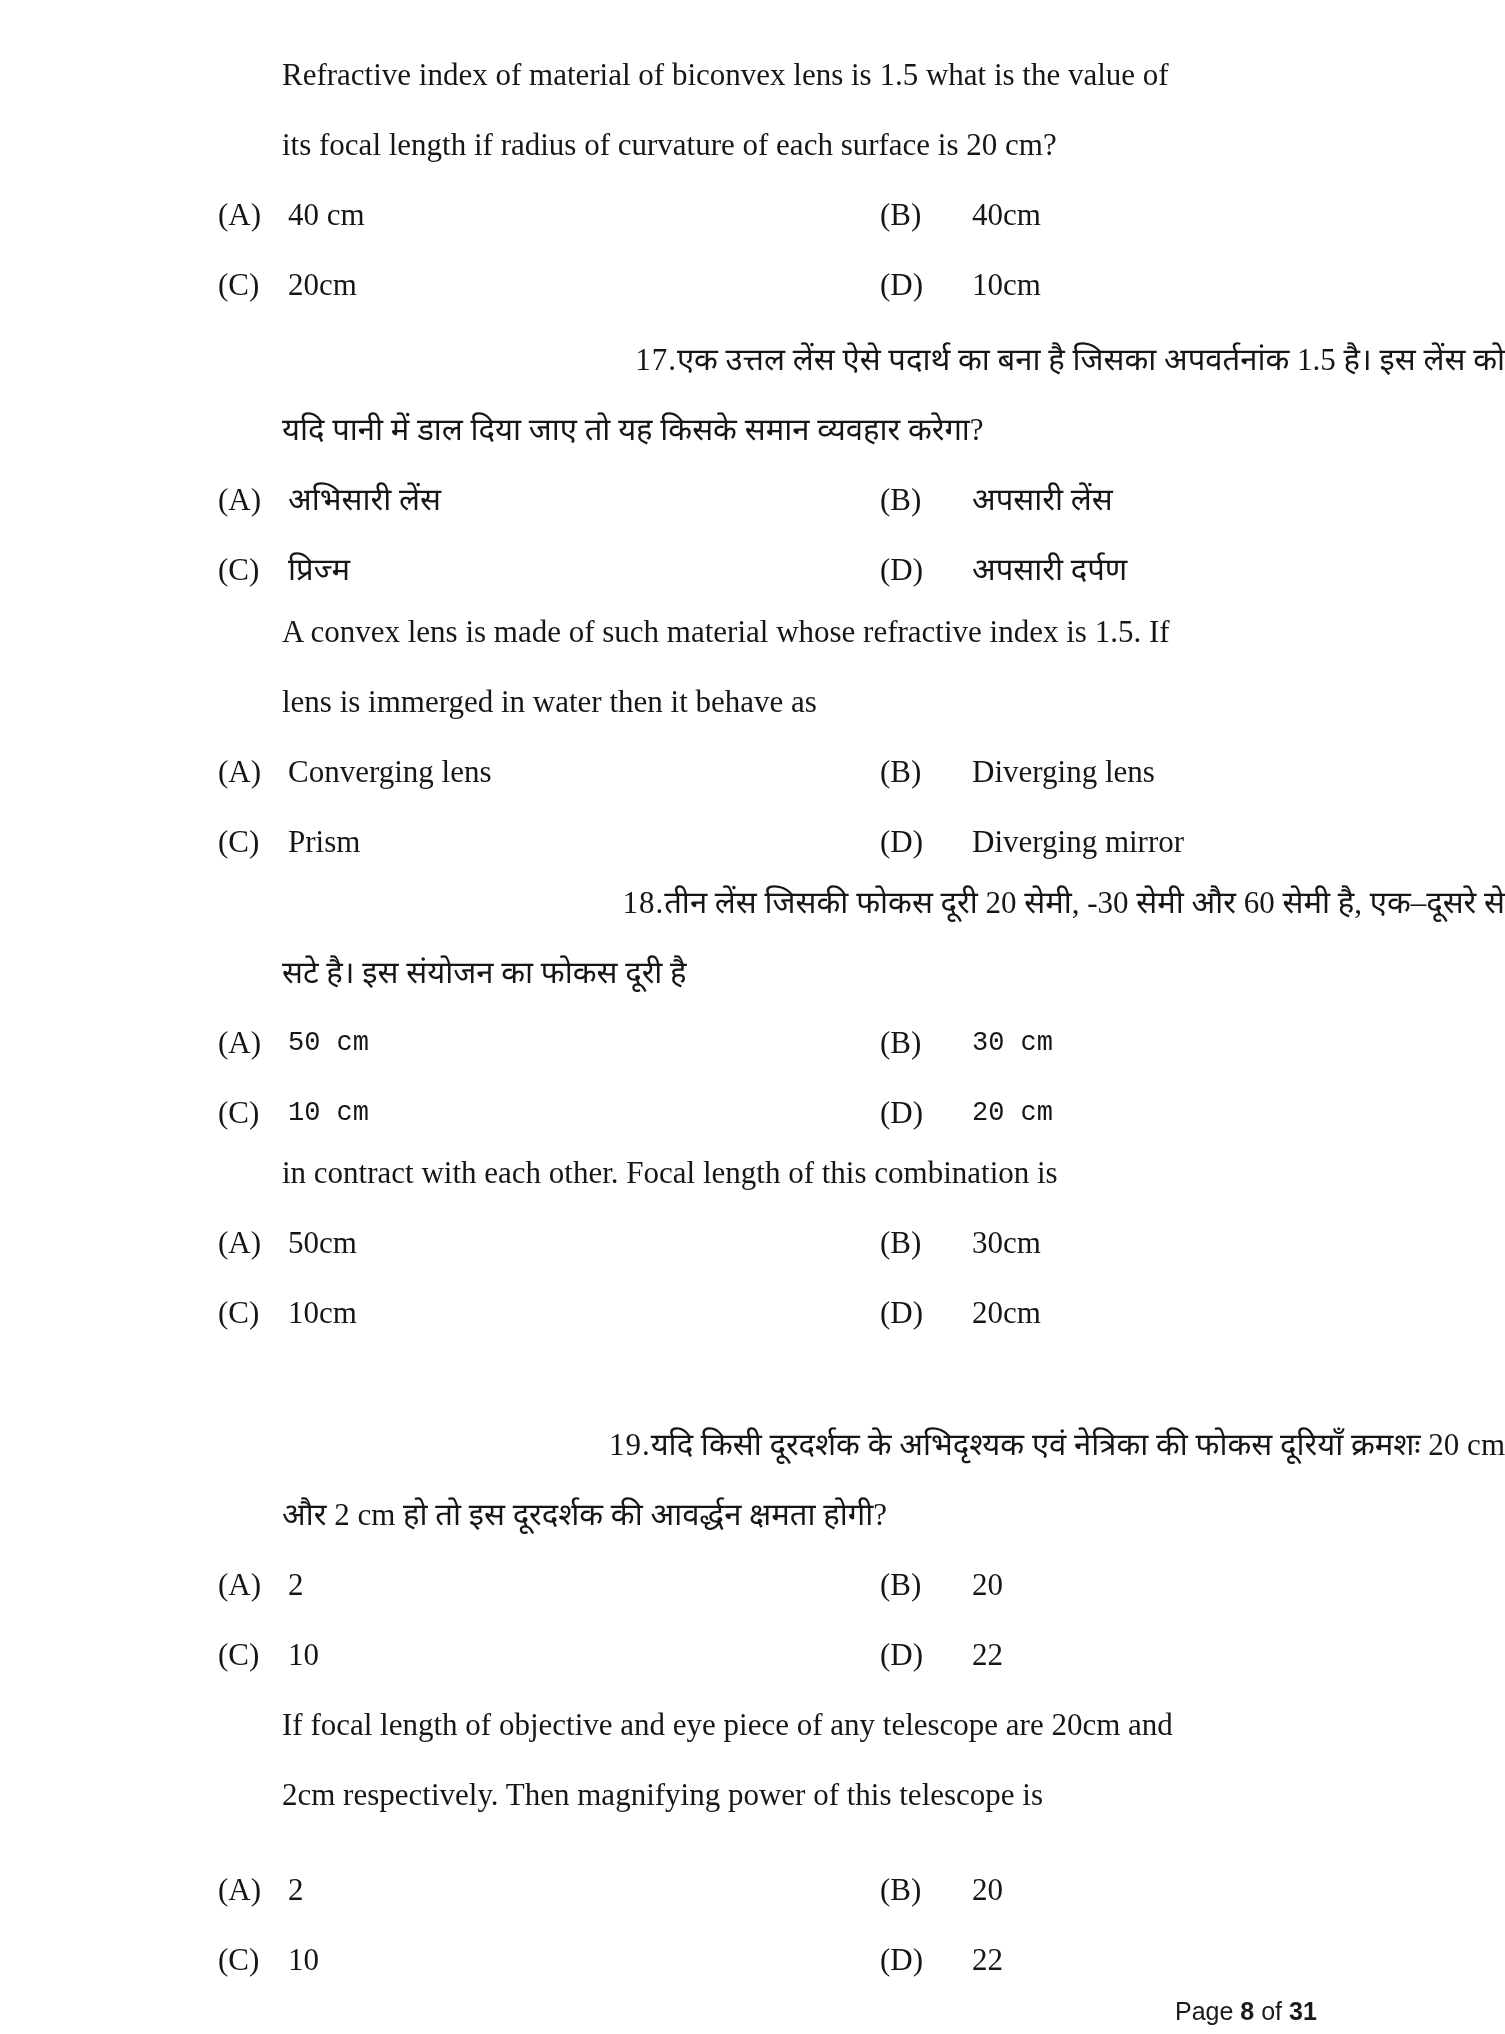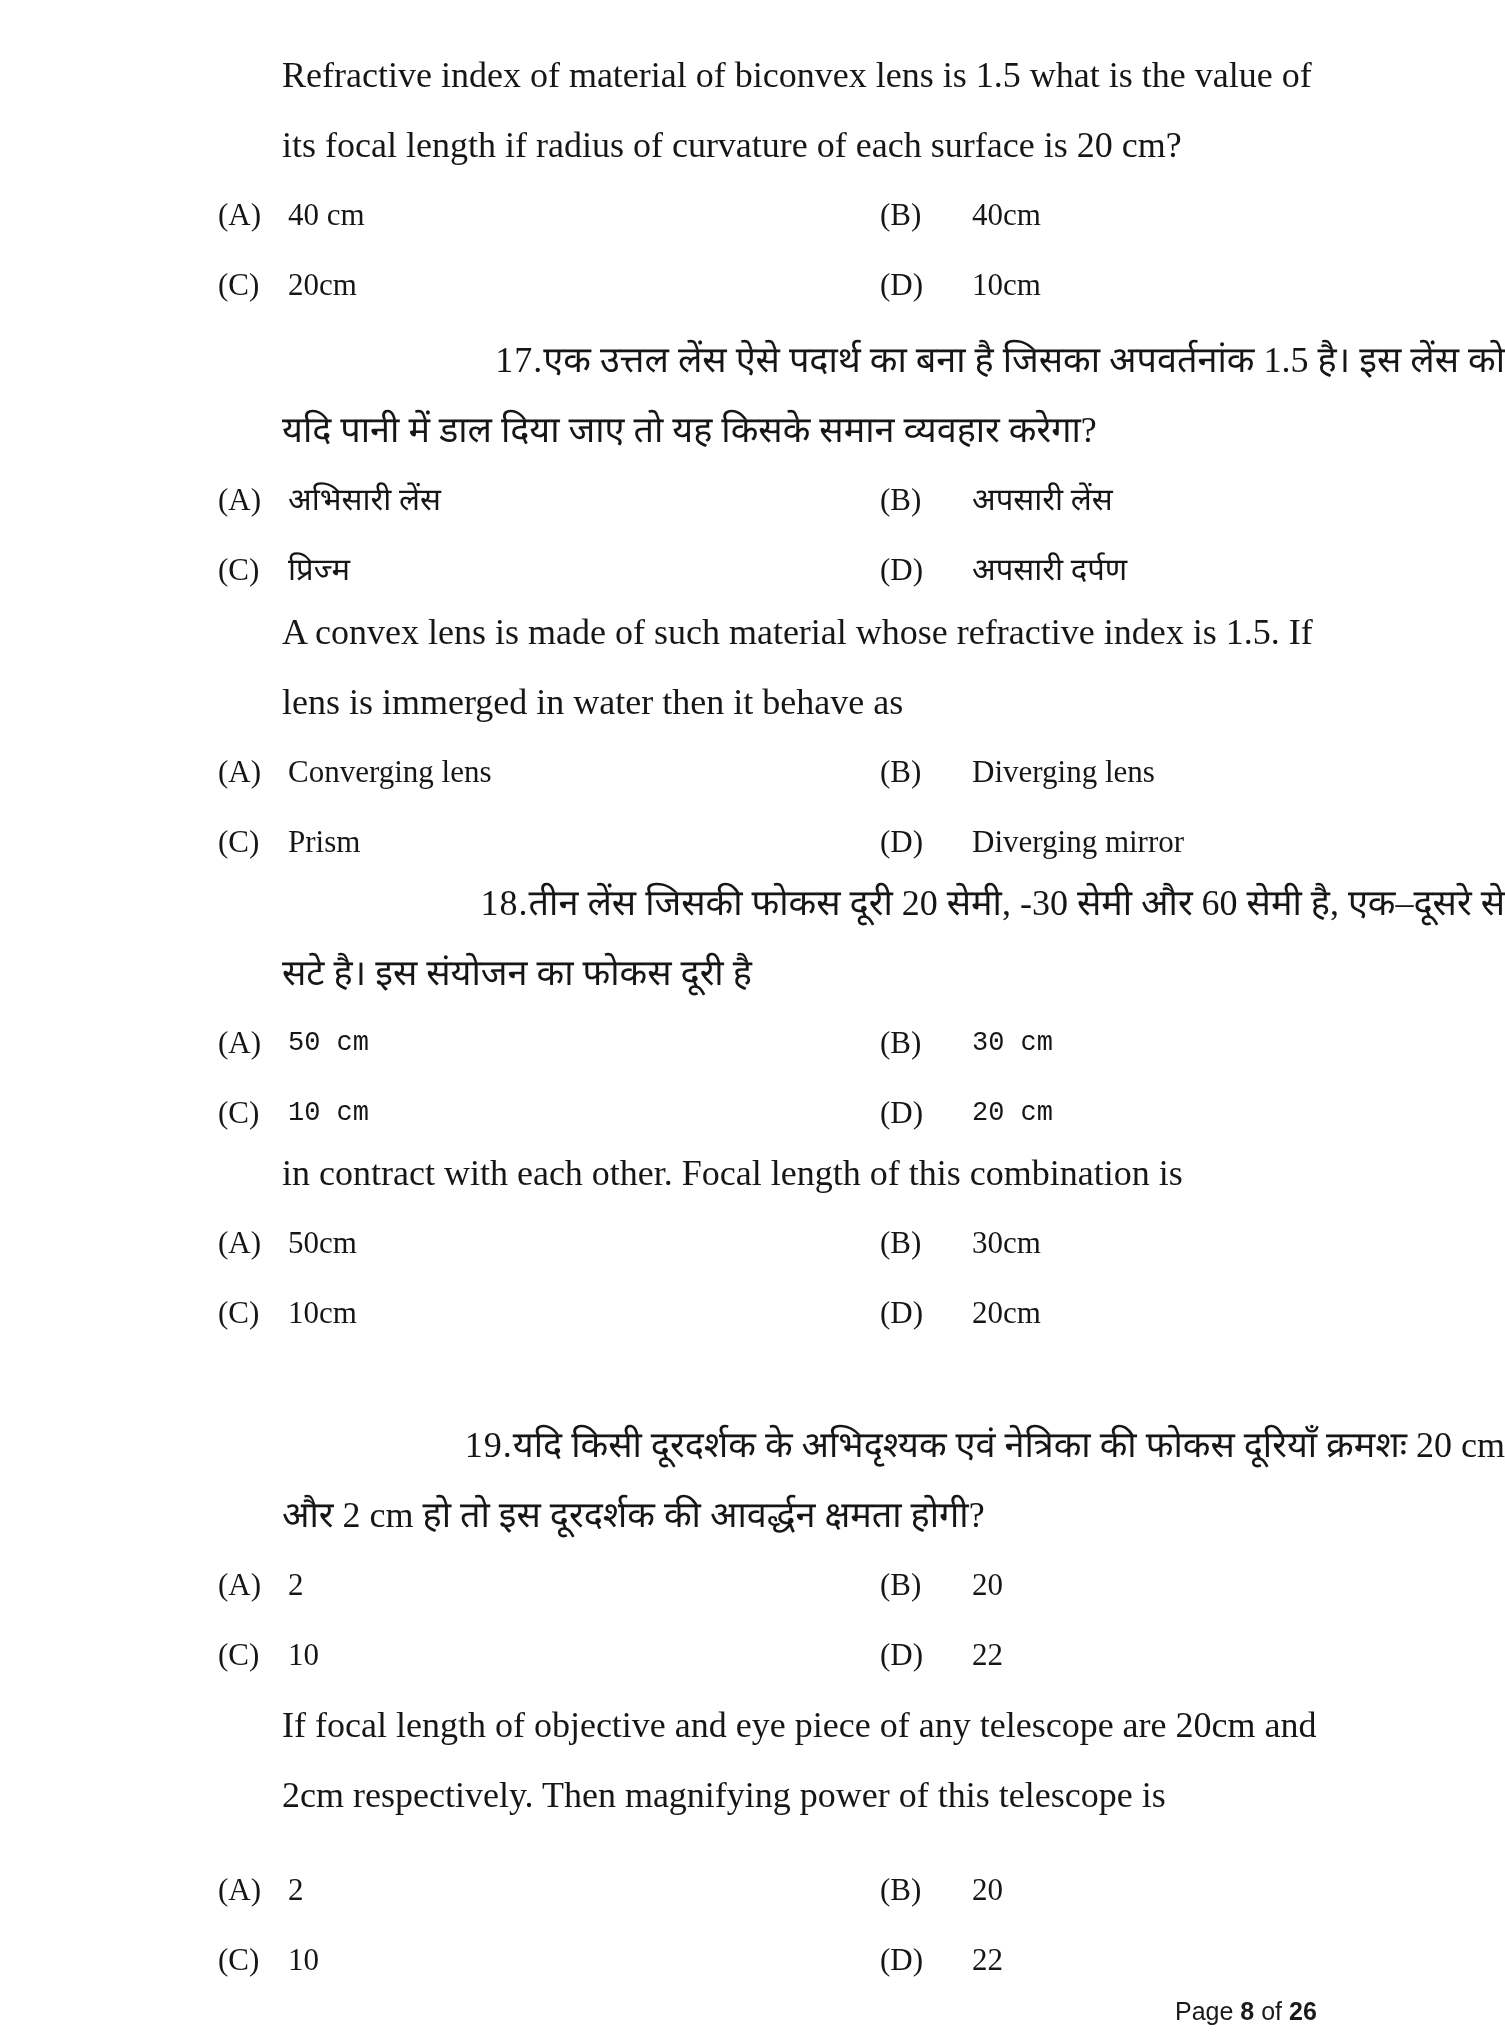--- a/index.html
+++ b/index.html
@@ -8,21 +8,21 @@
     width:1505px;height:2034px;
     margin:0 auto;
     background:#ffffff;
     overflow:hidden;
     font-family:"Liberation Serif", serif;
     color:#161616;
   }
   .block{position:absolute;left:0;width:1505px;}
   .qline{
     height:70px;line-height:70px;
-    font-size:36px;
+    font-size:31px;
     padding-left:282px;
     white-space:nowrap;
   }
   .qline.numbered{padding-left:237px;text-align:right;}
   .qnum{letter-spacing:1px;}
   .opt-row{position:relative;height:70px;}
   .opt-row span{
     position:absolute;top:0;height:70px;line-height:70px;
     font-size:31px;white-space:nowrap;
   }
@@ -163,16 +163,16 @@
       <span class="t1">10</span>
       <span class="l2">(D)</span>
       <span class="t2">22</span>
     </div>
   </div>
 
   <div class="footer">
     <span>Page</span>
     <span class="b">8</span>
     <span>of</span>
-    <span class="b">26</span>
+    <span class="b">31</span>
   </div>
 
 </div>
 
 </body></html>

